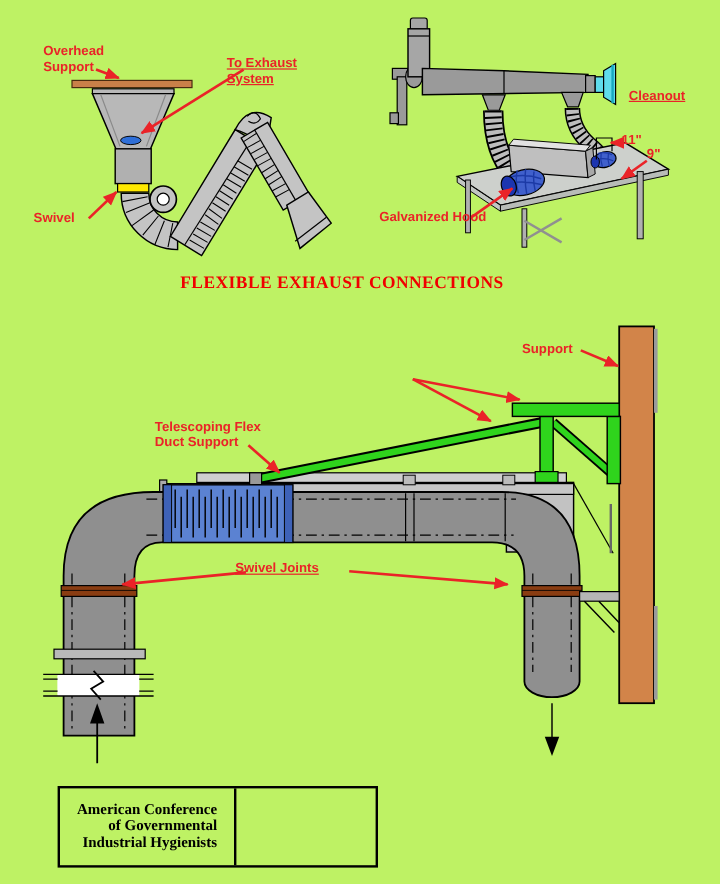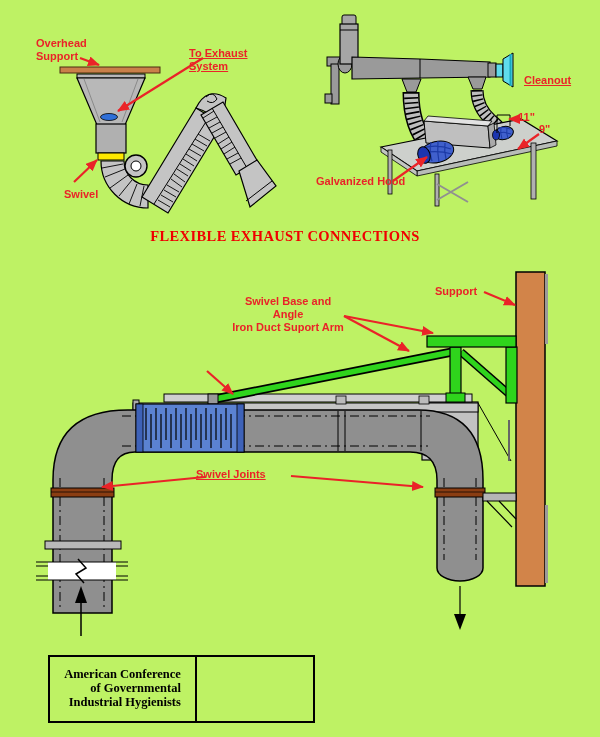--- a/index.html
+++ b/index.html
@@ -220,32 +220,32 @@
       <line x1="205" y1="477" x2="102" y2="487" marker-end="url(#arrowR)"></line>
       <line x1="291" y1="476" x2="423" y2="487" marker-end="url(#arrowR)"></line>
     </g>
   </g>
 </svg>
 
 <div class="lbl" style="left:36px;top:37px;">Overhead
 Support</div>
 <div class="lbl" style="left:189px;top:47px;text-decoration:underline;">To Exhaust
 System</div>
-<div class="lbl" style="left:28px;top:188px;margin-left:36px;">Swivel</div>
+<div class="lbl" style="left:28px;top:176px;">Swivel</div>
 
 <div class="lbl" style="left:524px;top:74px;text-decoration:underline;">Cleanout</div>
 <div class="lbl" style="left:518px;top:111px;">11"</div>
 <div class="lbl" style="left:539px;top:123px;">9"</div>
 <div class="lbl" style="left:316px;top:175px;">Galvanized Hood</div>
 
 <div id="title">FLEXIBLE EXHAUST CONNECTIONS</div>
 
 <div class="lbl" style="left:435px;top:285px;">Support</div>
-<div class="lbl center" style="left:230px;top:295px;width:116px;">Swivel Base and Angle
-Iron Duct Suport Arm</div>
+<div class="lbl" style="left:129px;top:350px;">Telescoping Flex
+Duct Support</div>
 <div class="lbl" style="left:196px;top:468px;text-decoration:underline;">Swivel Joints</div>
 
 <div id="footer">
   <div class="org">American Conference
 of Governmental
 Industrial Hygienists</div>
 </div>
 
 </div>
 

